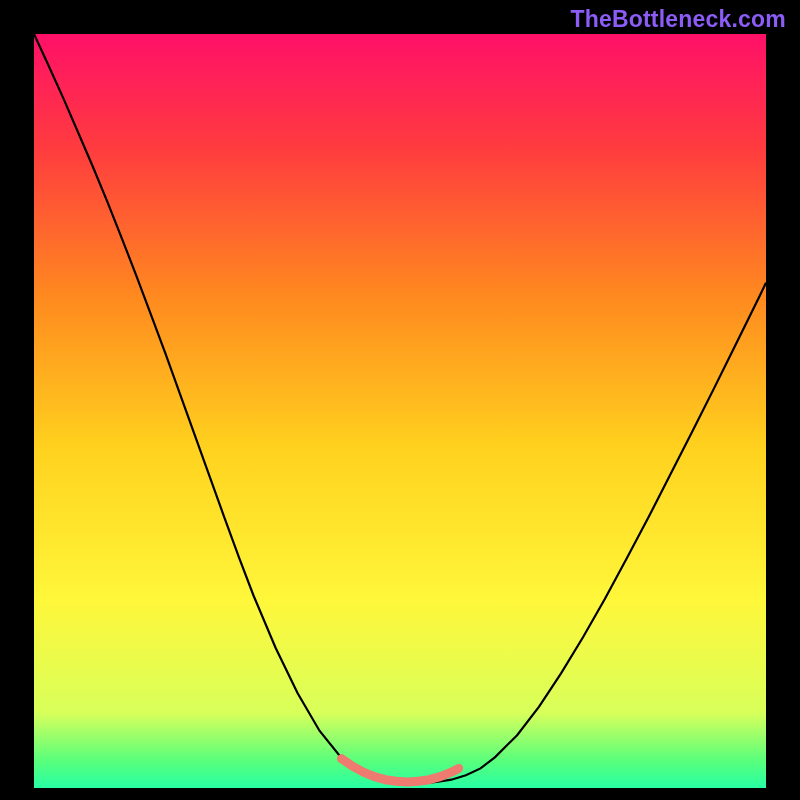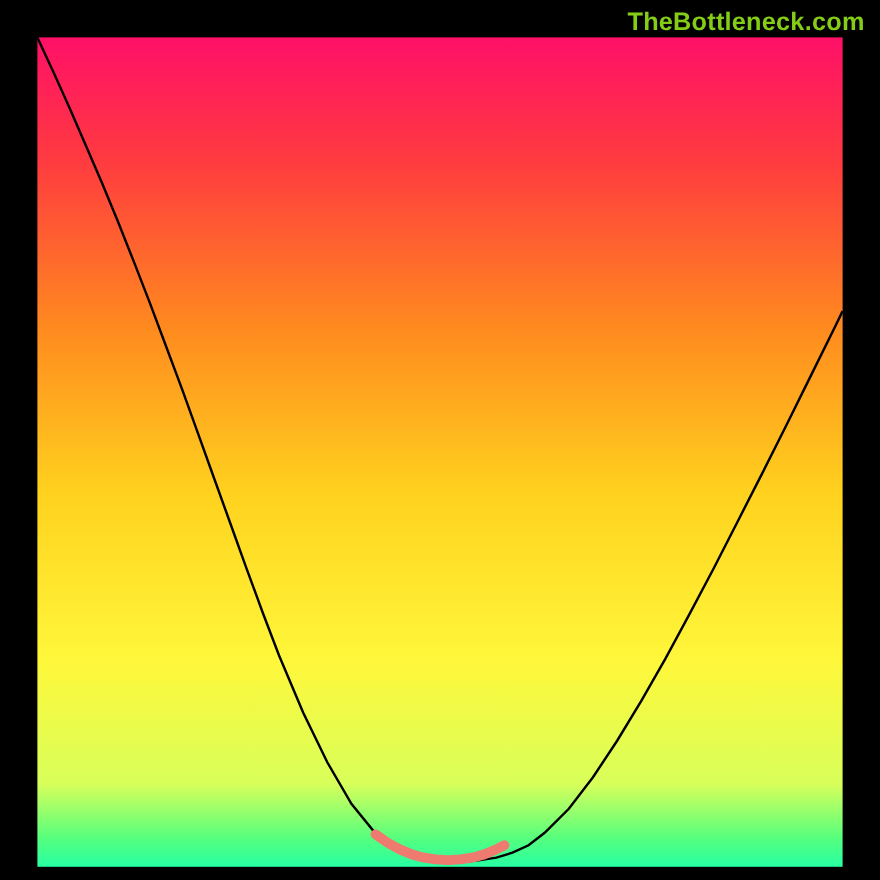--- a/index.html
+++ b/index.html
@@ -14,21 +14,21 @@
   .frame {
     position: relative;
     width: 800px;
     height: 800px;
     background: #000;
   }
   .watermark {
     position: absolute;
     top: 6px;
     right: 14px;
-    color: #84cc16;
+    color: #8b5cf6;
     font-size: 23px;
     font-weight: 600;
     letter-spacing: 0.2px;
     z-index: 10;
   }
   svg {
     display: block;
   }
 </style>
 </head>

